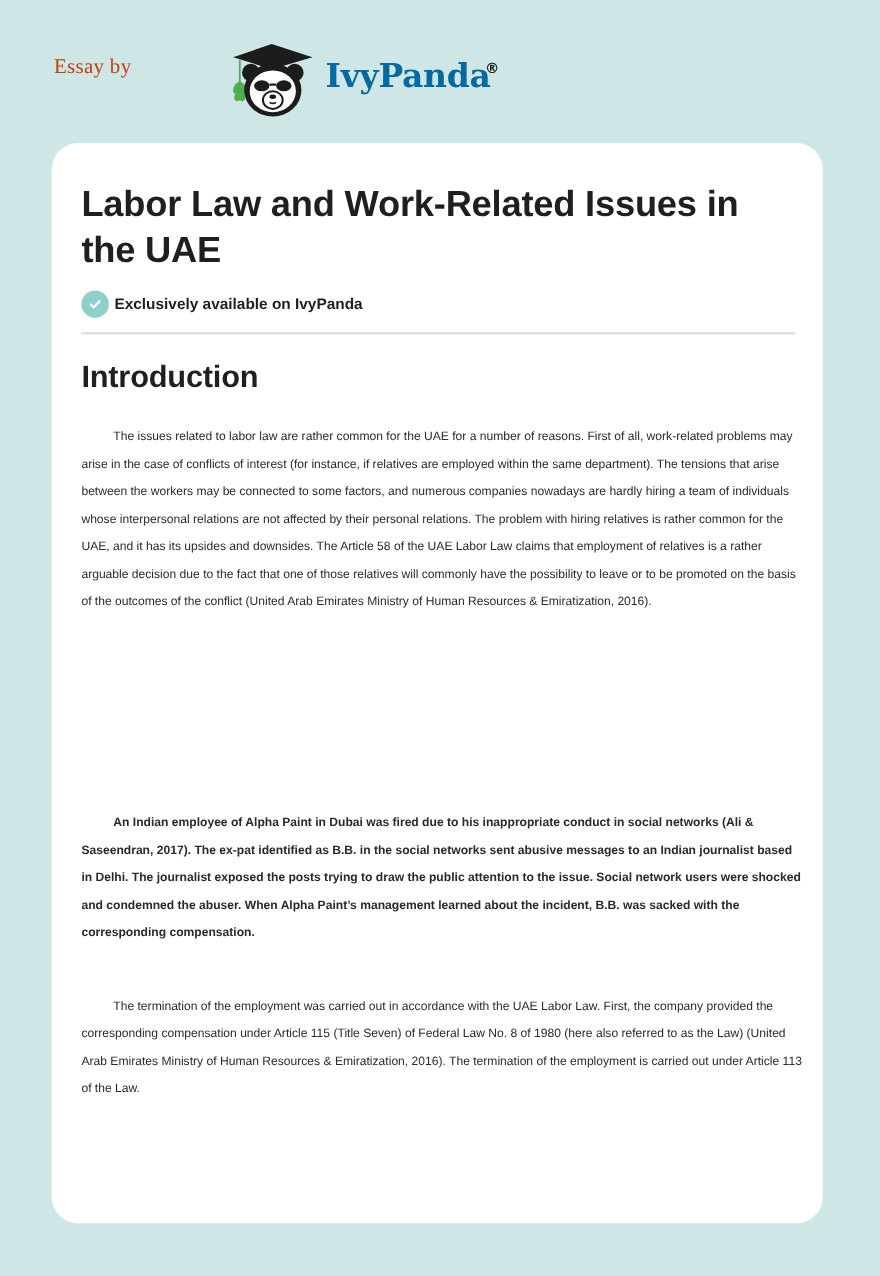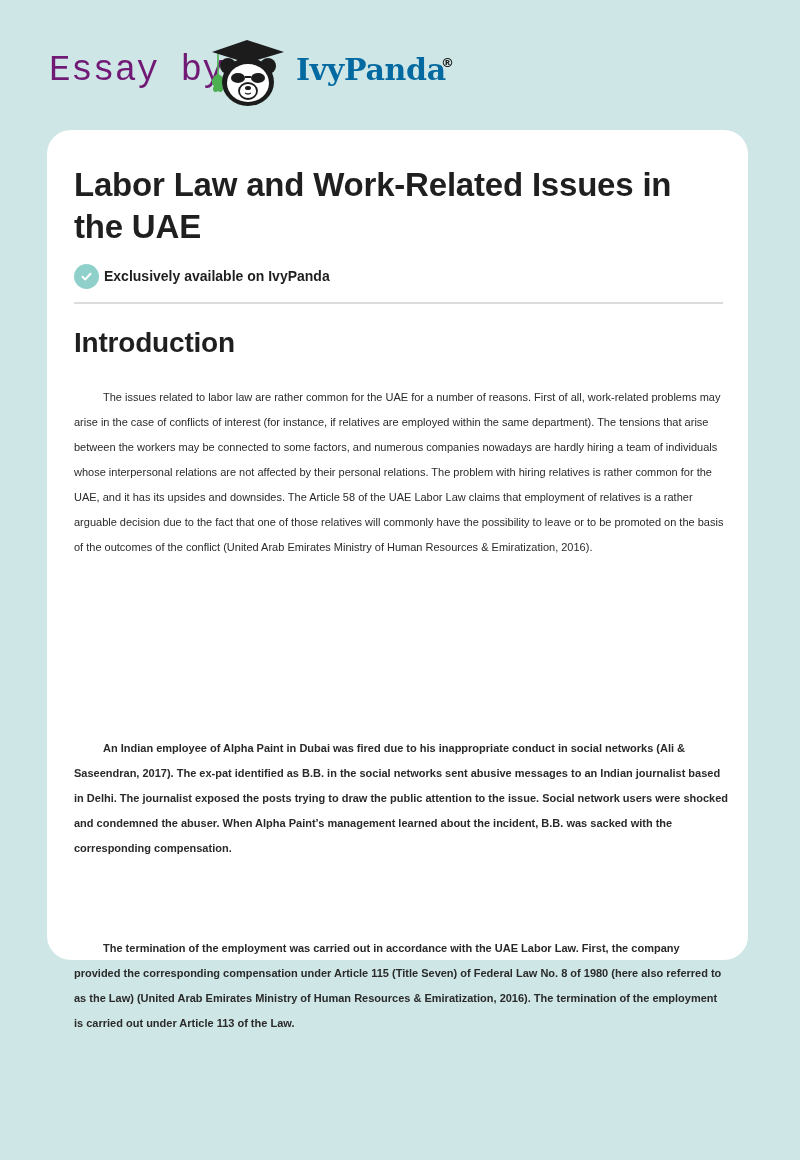--- a/index.html
+++ b/index.html
@@ -18,23 +18,23 @@
     position: absolute;
     left: 0;
     top: 0;
     width: 800px;
     height: 130px;
   }
   .essay-by {
     position: absolute;
     left: 49px;
     top: 50px;
-    font-family: Liberation Mono, monospace;
-    font-size: 36px;
-    color: #701a75;
+    font-family: Liberation Serif, serif;
+    font-size: 19px;
+    color: #c2410c;
     letter-spacing: 0.3px;
   }
   .logo-mark {
     position: absolute;
     left: 202px;
     top: 36px;
     width: 90px;
     height: 72px;
   }
   .brand-name {
@@ -54,21 +54,21 @@
     font-family: "DejaVu Sans", sans-serif;
     font-size: 13px;
     color: #1a1a1a;
     font-weight: bold;
   }
   .card {
     position: absolute;
     left: 47px;
     top: 130px;
     width: 701px;
-    height: 830px;
+    height: 982px;
     background: #ffffff;
     border-radius: 24px;
   }
   .title {
     position: absolute;
     left: 27px;
     top: 34px;
     width: 650px;
     margin: 0;
     font-size: 33px;
@@ -124,21 +124,21 @@
     left: 27px;
     width: 655px;
     margin: 0;
     font-size: 11px;
     line-height: 25px;
     color: #2a2a2a;
     text-indent: 29px;
   }
   .p-intro { top: 255px; }
   .p-case1 { top: 606px; font-weight: bold; }
-  .p-case2 { top: 806px; font-weight: bold; }
+  .p-case2 { top: 773px; }
 </style>
 </head>
 <body>
 
 <div class="header">
   <span class="essay-by">Essay by</span>
   <div class="logo-mark">
     <svg width="90" height="72" viewBox="0 0 90 72">
 
       <polygon points="10,16 45,4 82,16 45,27" fill="#1c1c1c"></polygon>

